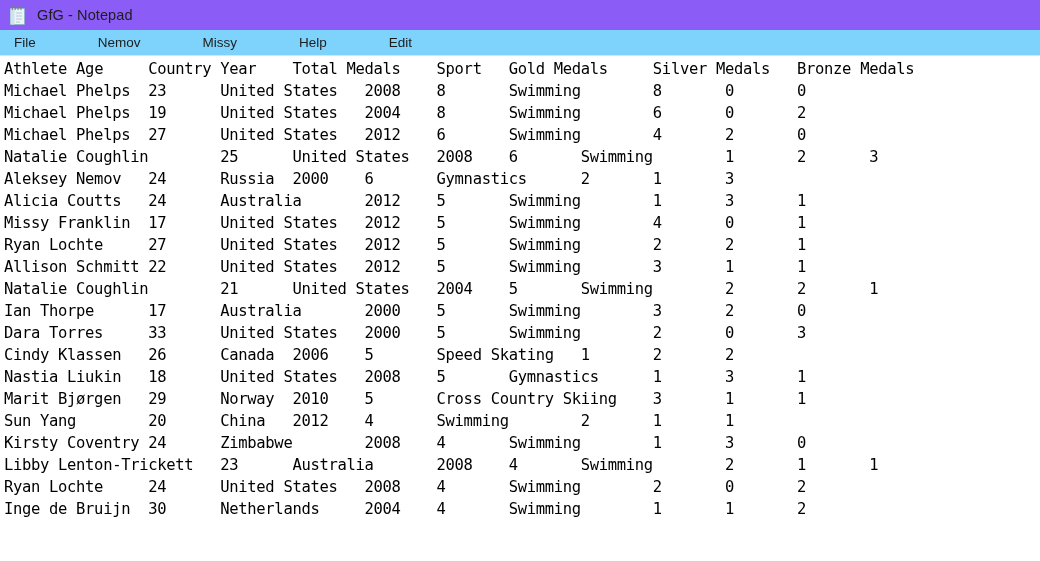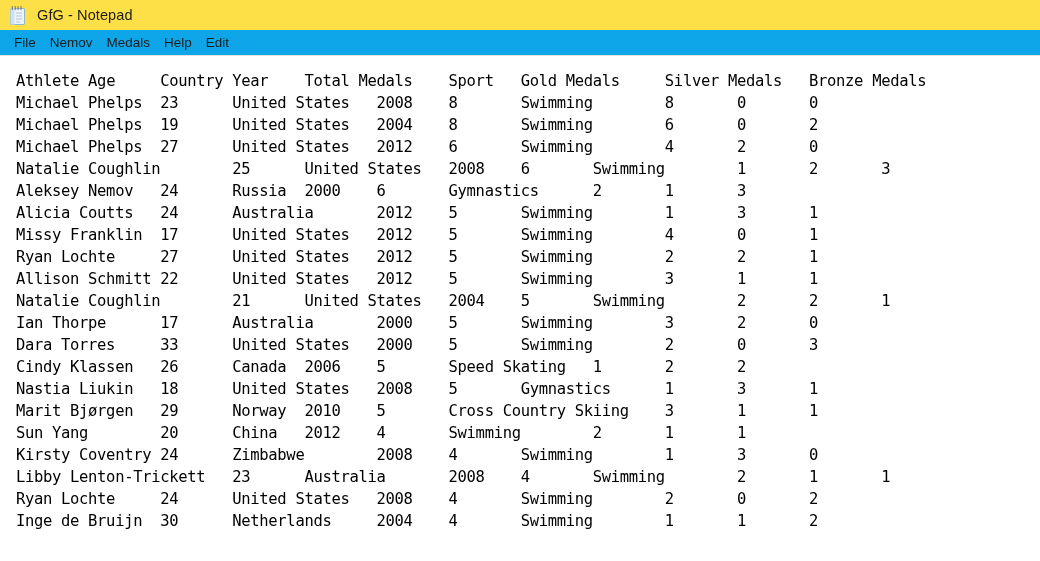--- a/index.html
+++ b/index.html
@@ -13,21 +13,21 @@
     overflow: hidden;
     font-family: "Liberation Sans", sans-serif;
   }
 
   
   .titlebar {
     height: 30px;
     display: flex;
     align-items: center;
     padding-left: 8px;
-    background: #fde047;
+    background: #8b5cf6;
   }
   .np-icon {
     width: 20px;
     height: 21px;
     position: relative;
     flex: 0 0 auto;
     margin-right: 9px;
   }
   .np-icon svg { display: block; }
   .title-text {
@@ -36,40 +36,41 @@
     letter-spacing: 0.1px;
     white-space: nowrap;
   }
 
   
   .menubar {
     height: 25px;
     display: flex;
     align-items: center;
     padding-left: 7px;
-    background: #0ea5e9;
+    background: #7dd3fc;
     border-bottom: 1px solid #e2e2e2;
+    gap: 48px;
   }
   .menu-item {
     font-size: 13.5px;
     color: #1d1d1d;
     padding: 2px 7px 2px 7px;
     white-space: nowrap;
     cursor: default;
   }
 
   
   .editor {
     position: relative;
     background: #ffffff;
     height: 504px;
     overflow: hidden;
   }
   .doc-text {
-    margin: 12px;
+    margin: 0;
     padding: 2px 0 0 4px;
     font-family: "DejaVu Sans Mono", "Liberation Mono", monospace;
     font-size: 15.5px;
     line-height: 22px;
     color: #000000;
     tab-size: 8;
     -moz-tab-size: 8;
     white-space: pre;
     letter-spacing: -0.32px;
   }
@@ -93,21 +94,21 @@
         <line x1="13.0" y1="1.6" x2="13.0" y2="4.6"></line>
       </g>
     </svg>
   </span>
   <span class="title-text">GfG - Notepad</span>
 </div>
 
 <div class="menubar">
   <div class="menu-item">File</div>
   <div class="menu-item">Nemov</div>
-  <div class="menu-item">Medals</div>
+  <div class="menu-item">Missy</div>
   <div class="menu-item">Help</div>
   <div class="menu-item">Edit</div>
 </div>
 
 <div class="editor">
   <pre class="doc-text" id="doc-text">Athlete	Age	Country	Year	Total Medals	Sport	Gold Medals	Silver Medals	Bronze Medals
 Michael Phelps	23	United States	2008	8	Swimming	8	0	0
 Michael Phelps	19	United States	2004	8	Swimming	6	0	2
 Michael Phelps	27	United States	2012	6	Swimming	4	2	0
 Natalie Coughlin	25	United States	2008	6	Swimming	1	2	3

